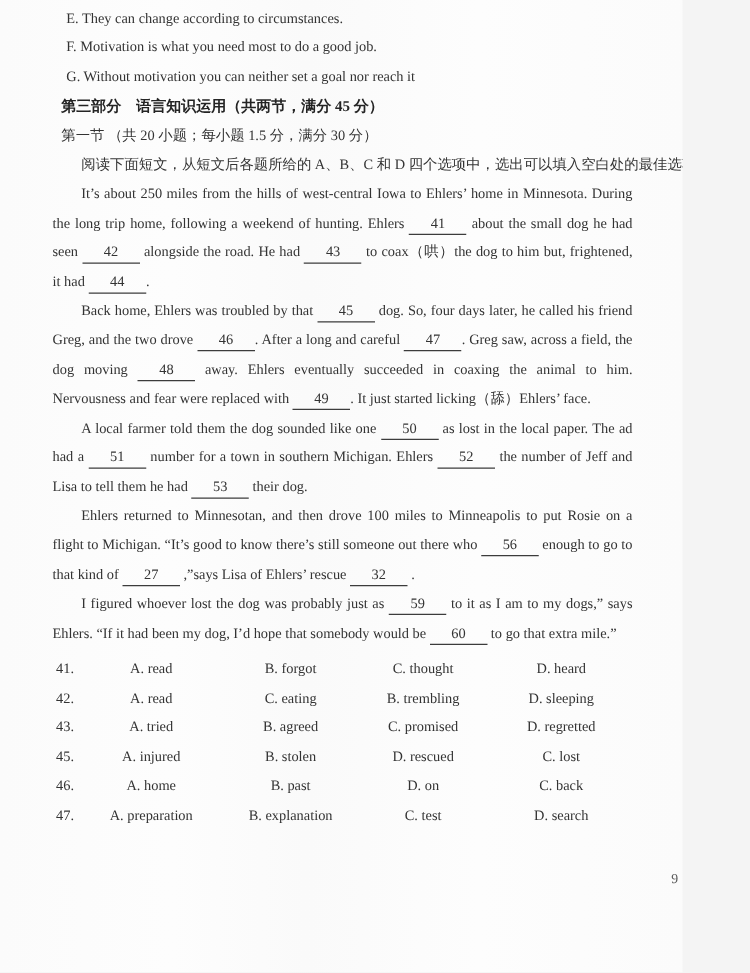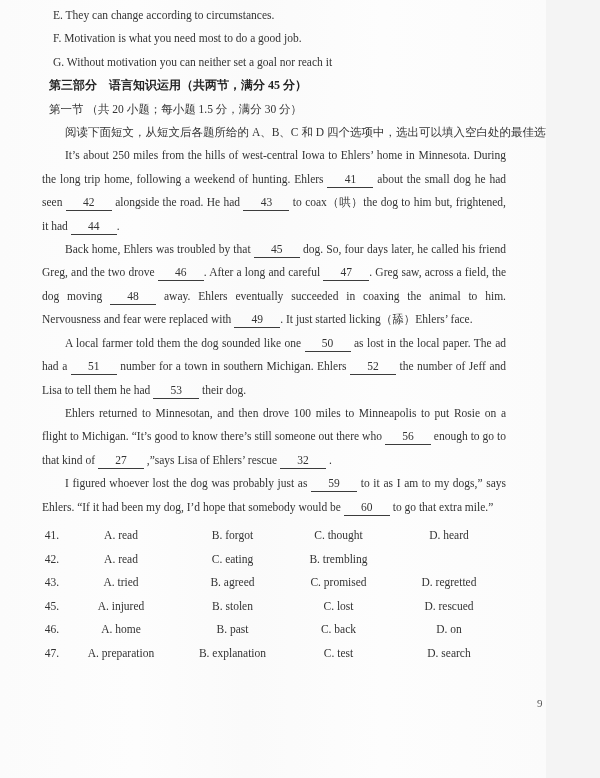--- a/index.html
+++ b/index.html
@@ -107,41 +107,42 @@
         <span>A. read</span>
         <span>B. forgot</span>
         <span>C. thought</span>
         <span>D. heard</span>
       </div>
       <div class="opt-row">
         <span>42.</span>
         <span>A. read</span>
         <span>C. eating</span>
         <span>B. trembling</span>
+        <span>D. sleeping</span>
       </div>
       <div class="opt-row">
         <span>43.</span>
         <span>A. tried</span>
         <span>B. agreed</span>
         <span>C. promised</span>
         <span>D. regretted</span>
       </div>
       <div class="opt-row">
         <span>45.</span>
         <span>A. injured</span>
         <span>B. stolen</span>
+        <span>D. rescued</span>
         <span>C. lost</span>
-        <span>D. rescued</span>
       </div>
       <div class="opt-row">
         <span>46.</span>
         <span>A. home</span>
         <span>B. past</span>
+        <span>D. on</span>
         <span>C. back</span>
-        <span>D. on</span>
       </div>
       <div class="opt-row">
         <span>47.</span>
         <span>A. preparation</span>
         <span>B. explanation</span>
         <span>C. test</span>
         <span>D. search</span>
       </div>
     </div>
   </div>

